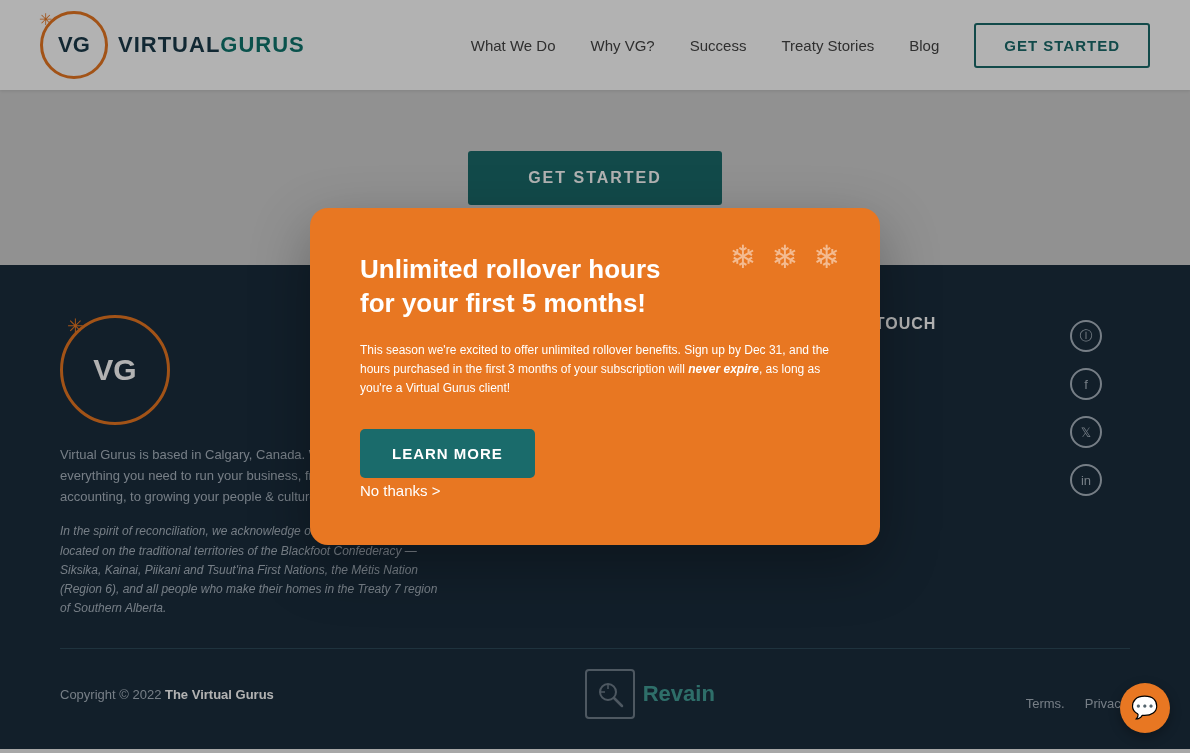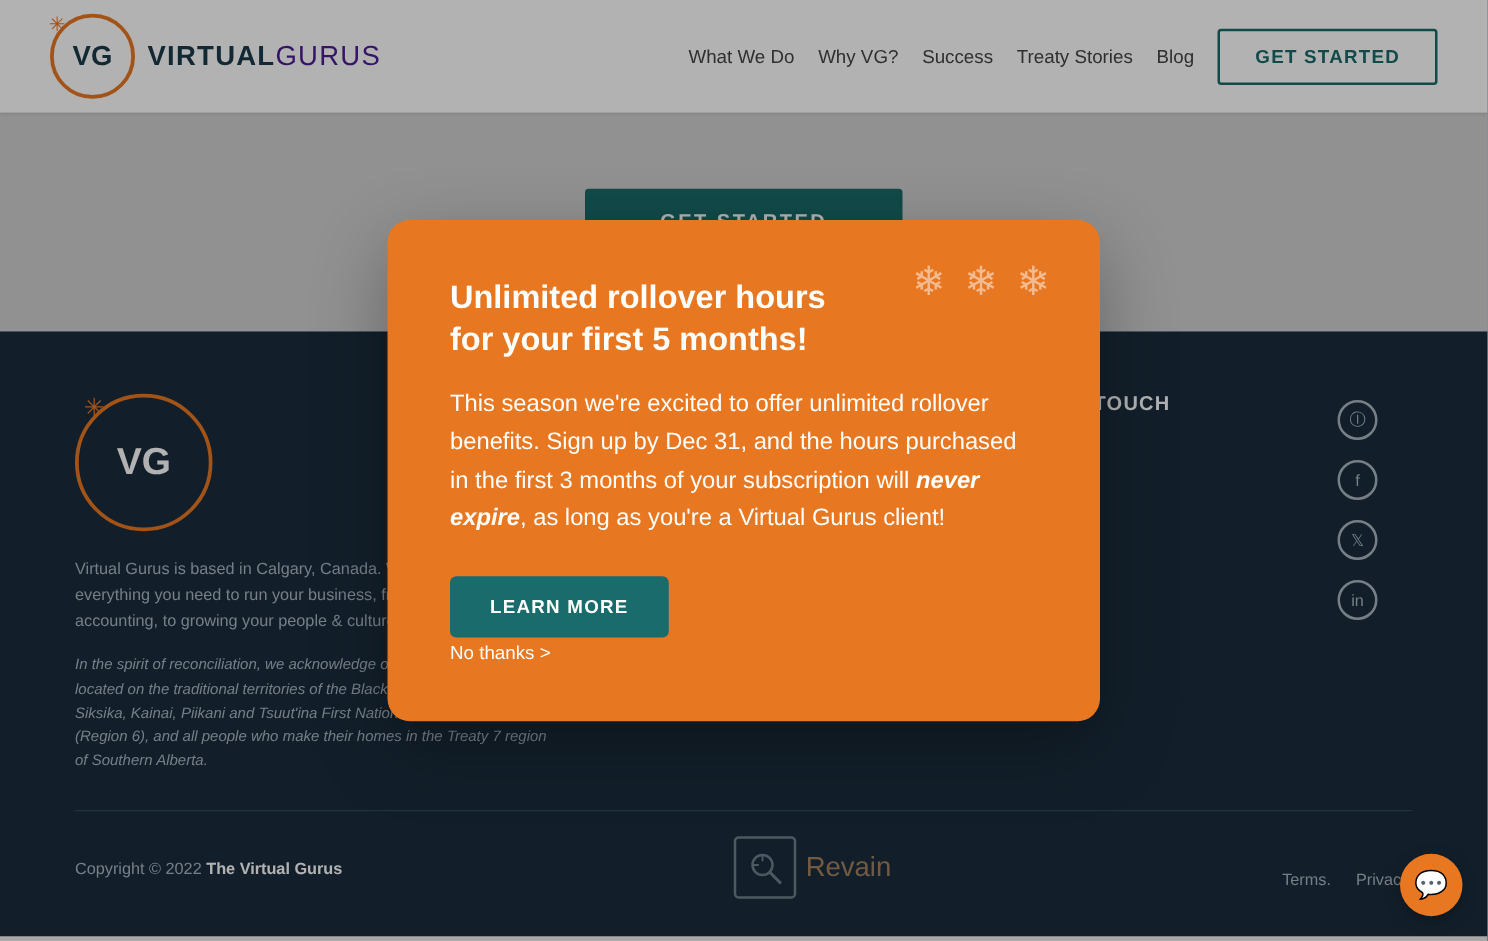--- a/index.html
+++ b/index.html
@@ -43,25 +43,25 @@
       left: -4px;
       color: #e87722;
       font-size: 16px;
     }
     .logo-text {
       font-size: 22px;
       font-weight: 900;
       color: #1a3a4a;
       letter-spacing: 1px;
     }
-    .logo-text span { color: #4c1d95; font-weight: 400; margin-top: 12px; }
+    .logo-text span { color: #0f766e; font-weight: 700; margin-top: 12px; }
     .nav-links {
       display: flex;
       align-items: center;
-      gap: 19px;
+      gap: 35px;
     }
     .nav-link {
       color: #444;
       text-decoration: none;
       font-size: 15px;
       font-weight: 500;
       cursor: pointer;
     }
     .btn-get-started-nav {
       border: 2px solid #1a6b6b;
@@ -218,23 +218,23 @@
       color: #aab5c0;
       text-decoration: none;
     }
     .revain-badge {
       display: flex;
       align-items: center;
       gap: 8px;
       opacity: 0.6;
     }
     .revain-text {
-      color: #fdba74;
+      color: #5eead4;
       font-size: 22px;
-      font-weight: 400;
+      font-weight: 700;
     }
     .revain-icon {
       width: 50px;
       height: 50px;
       border: 2px solid #aab5c0;
       border-radius: 4px;
       display: flex;
       align-items: center;
       justify-content: center;
       color: #aab5c0;
@@ -262,21 +262,21 @@
     }
     .popup-title {
       color: white;
       font-size: 26px;
       font-weight: 700;
       line-height: 1.3;
       margin-bottom: 20px;
     }
     .popup-body {
       color: white;
-      font-size: 19px;
+      font-size: 12px;
       line-height: 1.6;
       margin-bottom: 30px;
     }
     .popup-body strong {
       font-weight: 900;
       font-style: italic;
     }
     .popup-snowflakes {
       position: absolute;
       top: 30px;

